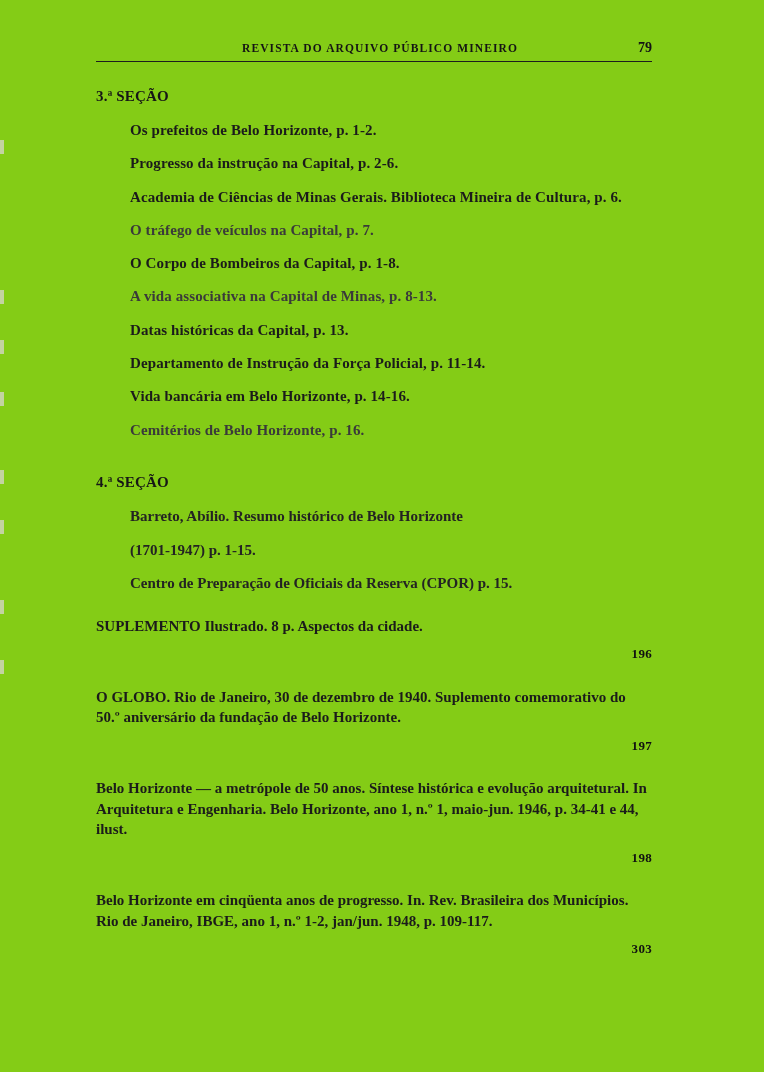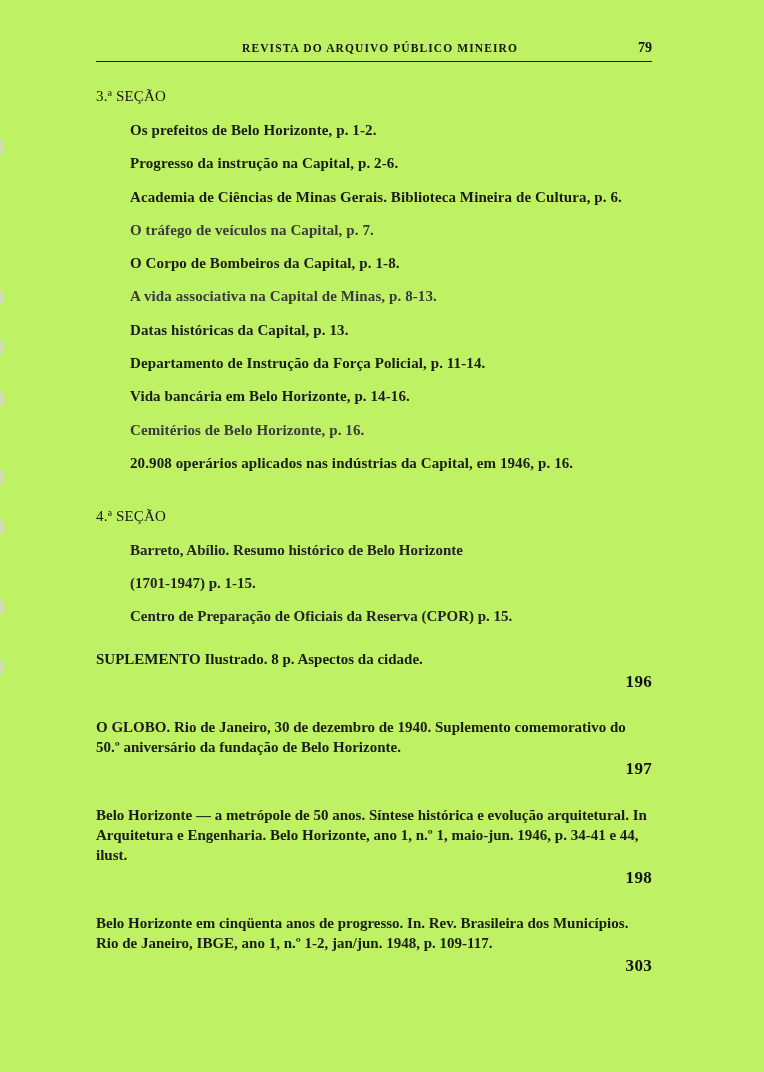--- a/index.html
+++ b/index.html
@@ -11,21 +11,21 @@
     width: 764px;
     height: 1072px;
     position: relative;
     font-family: "Liberation Serif", serif;
     color: #1a1a1a;
     overflow: hidden;
   }
   .page {
     position: absolute;
     inset: 0;
-    background: #bef264;
+    background: #84cc16;
   }
   
   .edge-mark {
     position: absolute;
     left: 0;
     width: 4px;
     height: 14px;
     background: #d8d6d0;
     opacity: .75;
   }
@@ -55,21 +55,21 @@
     font-size: 14px;
     font-weight: bold;
     letter-spacing: 0;
   }
   .rule {
     border-top: 1.6px solid #1d1d1d;
     margin-bottom: 26px;
   }
   .section-head {
     font-size: 15px;
-    font-weight: normal;
+    font-weight: bold;
     color: #161616;
     margin: 0 0 16px 0;
     letter-spacing: .2px;
   }
   .section-head.second {
     margin-top: 34px;
   }
   .entry-list {
     margin: 16px 0 0 34px;
     padding: 0;
@@ -103,23 +103,24 @@
     font-weight: bold;
     line-height: 1.36;
     color: #1b1b1b;
     margin-top: 24px;
   }
   .block.tight {
     margin-top: 22px;
   }
   .ref-num {
     text-align: right;
-    font-size: 17px;
+    font-size: 13px;
     font-weight: bold;
     color: #111;
+    margin-top: 9px;
     letter-spacing: .3px;
   }
 </style>
 </head>
 <body>
 
 <div class="page">
 
   <div class="edge-mark" style="top:140px"></div>
   <div class="edge-mark" style="top:290px"></div>
@@ -144,21 +145,20 @@
       <li>Os prefeitos de Belo Horizonte, p. 1-2.</li>
       <li>Progresso da instrução na Capital, p. 2-6.</li>
       <li>Academia de Ciências de Minas Gerais. Biblioteca Mineira de Cultura, p. 6.</li>
       <li class="faded">O tráfego de veículos na Capital, p. 7.</li>
       <li>O Corpo de Bombeiros da Capital, p. 1-8.</li>
       <li class="faded">A vida associativa na Capital de Minas, p. 8-13.</li>
       <li>Datas históricas da Capital, p. 13.</li>
       <li>Departamento de Instrução da Força Policial, p. 11-14.</li>
       <li>Vida bancária em Belo Horizonte, p. 14-16.</li>
       <li class="faded">Cemitérios de Belo Horizonte, p. 16.</li>
-      <li>20.908 operários aplicados nas indústrias da Capital, em 1946, p. 16.</li>
     </ul>
 
     <h2 class="section-head second">4.ª SEÇÃO</h2>
 
     <ul class="indent-list">
       <li class="faded">Barreto, Abílio. Resumo histórico de Belo Horizonte</li>
       <li>(1701-1947) p. 1-15.</li>
       <li>Centro de Preparação de Oficiais da Reserva (CPOR) p. 15.</li>
     </ul>
 

